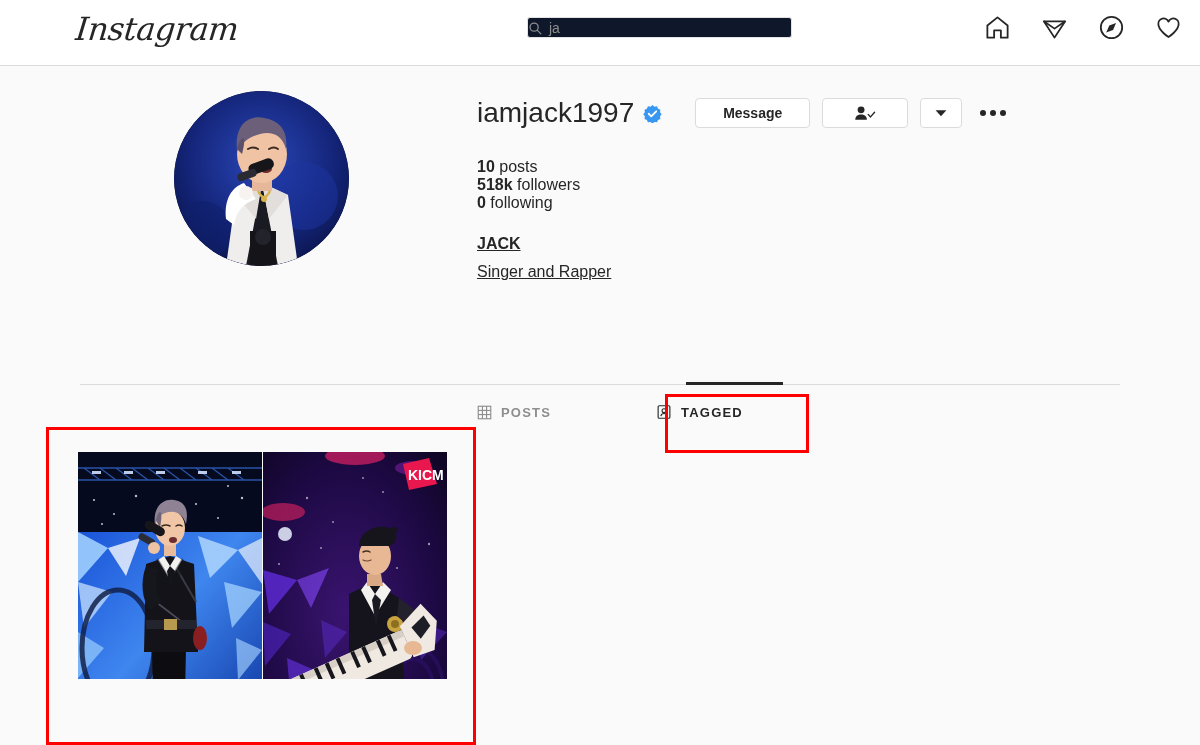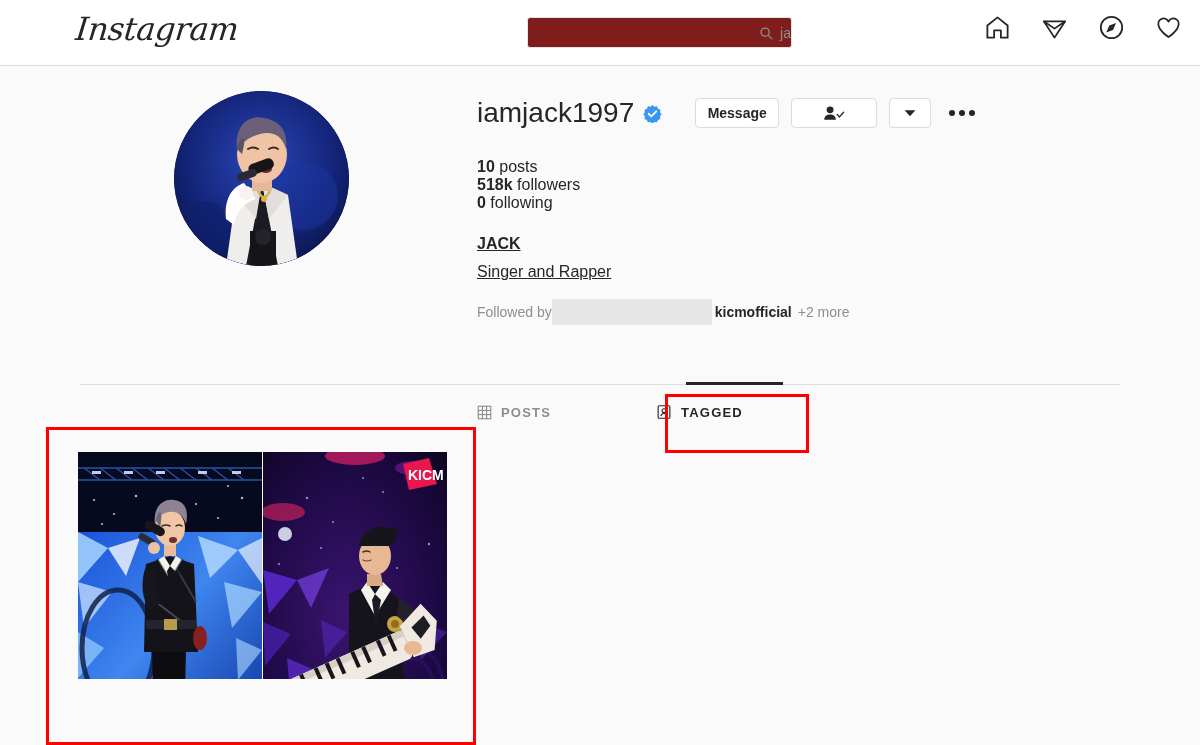--- a/index.html
+++ b/index.html
@@ -36,28 +36,28 @@
     font-weight: 400;
     color: #262626;
     letter-spacing: -0.5px;
     transform: skewX(-6deg);
   }
   .search-box {
     position: absolute;
     left: 527px;
     top: 17px;
     width: 265px;
-    height: 31px;
-    background: #7f1d1d;
+    height: 21px;
+    background: #0f172a;
     border: 1px solid #e3e3e3;
     border-radius: 3px;
     box-sizing: border-box;
     display: flex;
     align-items: center;
-    justify-content: flex-end;
+    justify-content: flex-start;
   }
   .search-inner {
     display: flex;
     align-items: center;
     gap: 7px;
   }
   .search-icon svg { display: block; }
   .search-text {
     font-size: 14px;
     color: #8e8e8e;
@@ -122,21 +122,21 @@
     border: 1px solid #dbdbdb;
     border-radius: 4px;
     box-sizing: border-box;
     cursor: pointer;
     display: flex;
     align-items: center;
     justify-content: center;
   }
   .btn-message {
     margin-left: 33px;
-    width: 84px;
+    width: 115px;
     height: 30px;
   }
   .btn-following {
     margin-left: 12px;
     width: 86px;
     height: 30px;
   }
   .btn-caret {
     margin-left: 12px;
     width: 42px;
@@ -432,26 +432,20 @@
         <b>0</b>
         <span>following</span>
       </div>
     </div>
 
     <div class="bio">
       <div class="bio-name">JACK</div>
       <div class="bio-desc">Singer and Rapper</div>
     </div>
 
-    <div class="followed-by">
-      <span>Followed by</span>
-      <span class="redacted"></span>
-      <span class="followed-name">kicmofficial</span>
-      <span class="followed-more">+2 more</span>
-    </div>
   </div>
 
   <div class="divider"></div>
   <div class="active-bar"></div>
 
   <div class="tabs">
     <div class="tab tab-posts">
       <svg width="15" height="15" viewBox="0 0 24 24" fill="none" stroke="#8e8e8e" stroke-width="1.8">
         <rect x="2" y="2" width="20" height="20"></rect>
         <line x1="2" y1="8.7" x2="22" y2="8.7"></line>

